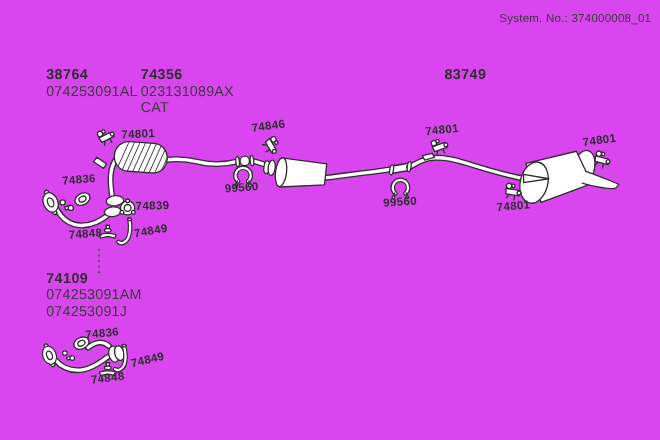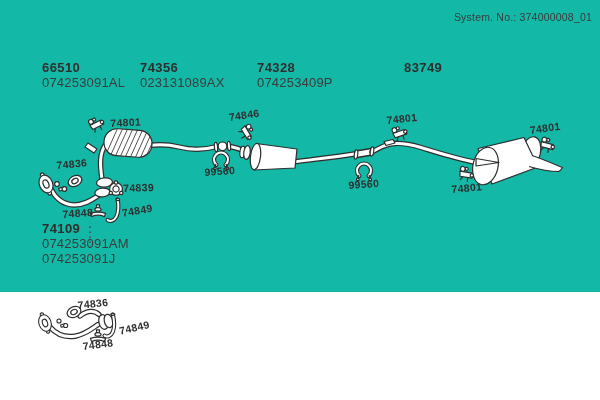--- a/index.html
+++ b/index.html
@@ -1,17 +1,17 @@
 <!DOCTYPE html>
 <html><head>
 <meta charset="utf-8">
 <style>
   html,body{margin:0;padding:0}
   body{width:600px;height:400px;background:#fff;font-family:"Liberation Sans",sans-serif;overflow:hidden}
-  .stage{position:relative;width:600px;height:292px;background:#14b8a6}
+  .stage{position:relative;width:600px;height:400px;background:#d946ef}
   svg{position:absolute;left:0;top:0}
   .sysno{position:absolute;right:8px;top:11px;font-size:10.5px;color:#3a3a3a;letter-spacing:.2px}
   .grp{position:absolute;color:#2e2e2e;white-space:nowrap}
   .gnum{font-size:13px;font-weight:700;letter-spacing:.4px;line-height:17px}
   .gcode,.gvar{font-size:13px;line-height:14.5px;color:#3b3b3b;letter-spacing:.2px}
   .lbl{position:absolute;font-size:10.5px;font-weight:700;color:#2e2e2e;letter-spacing:.3px;white-space:nowrap;transform-origin:left top}
   
   .po{fill:none;stroke:#2d2d2d;stroke-width:5.4;stroke-linecap:round;stroke-linejoin:round}
   .pi{fill:none;stroke:#fff;stroke-width:3;stroke-linecap:round;stroke-linejoin:round}
   .po3{fill:none;stroke:#2d2d2d;stroke-width:8;stroke-linecap:butt}
@@ -185,35 +185,32 @@
     <use href="#flange-sym" transform="translate(45,323) rotate(-20) scale(0.92)"></use>
     <use href="#bolts-sym" transform="translate(59,321) scale(0.9)"></use>
     <use href="#ring-sym" transform="translate(74,312) rotate(-25)"></use>
     <use href="#hook-sym" transform="translate(112,325) rotate(-3)"></use>
     <use href="#mount-sym" transform="translate(98,337)"></use>
   </svg>
 
   <div class="sysno">System. No.: 374000008_01</div>
 
   <div class="grp" style="left:42px;top:59px">
-    <div class="gnum">66510</div>
+    <div class="gnum">38764</div>
     <div class="gcode">074253091AL</div>
   </div>
-  <div class="grp" style="left:140px;top:59px">
+  <div class="grp" style="left:128px;top:59px">
     <div class="gnum">74356</div>
     <div class="gcode">023131089AX</div>
-  </div>
-  <div class="grp" style="left:257px;top:59px">
-    <div class="gnum">74328</div>
-    <div class="gcode">074253409P</div>
+    <div class="gvar">CAT</div>
   </div>
   <div class="grp" style="left:404px;top:59px">
     <div class="gnum">83749</div>
   </div>
-  <div class="grp" style="left:42px;top:220px">
+  <div class="grp" style="left:42px;top:244px">
     <div class="gnum">74109</div>
     <div class="gcode">074253091AM</div>
     <div class="gcode">074253091J</div>
   </div>
 
   <div class="lbl" style="left:110px;top:117px;transform:rotate(-3deg)">74801</div>
   <div class="lbl" style="left:228px;top:111px;transform:rotate(-8deg)">74846</div>
   <div class="lbl" style="left:386px;top:114px;transform:rotate(-6deg)">74801</div>
   <div class="lbl" style="left:529px;top:124px;transform:rotate(-8deg)">74801</div>
   <div class="lbl" style="left:451px;top:183px;transform:rotate(-5deg)">74801</div>

